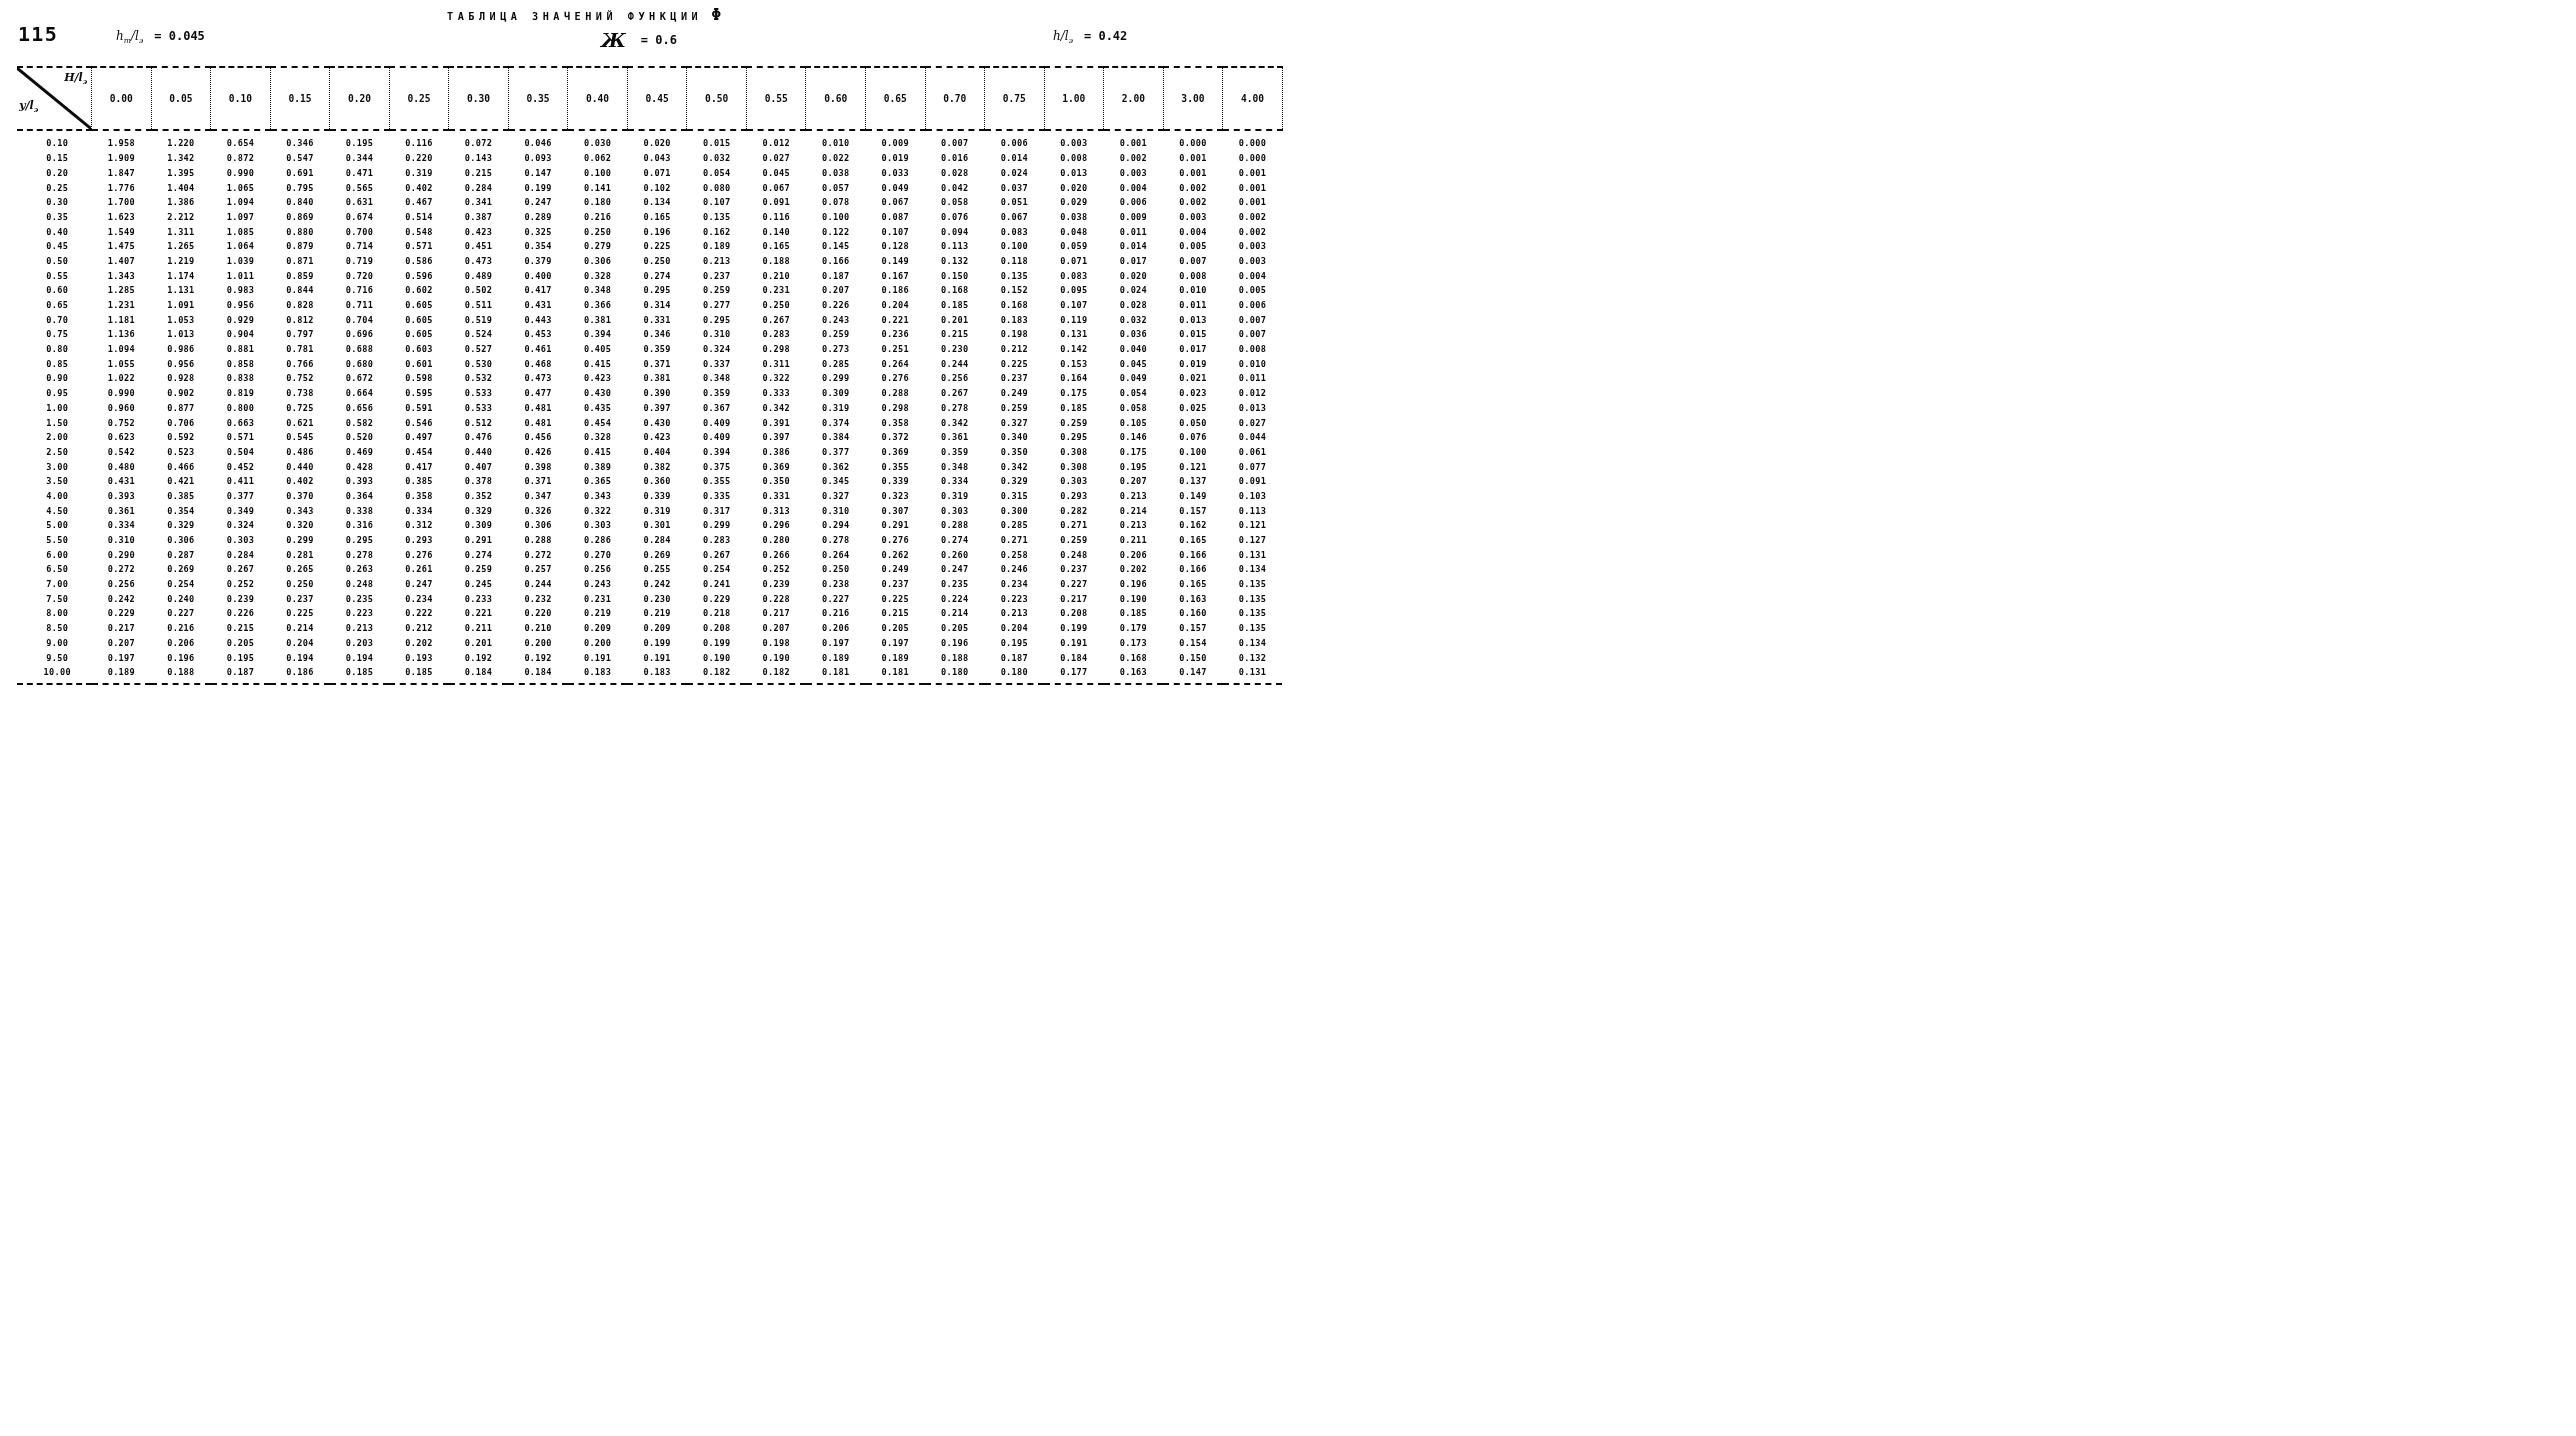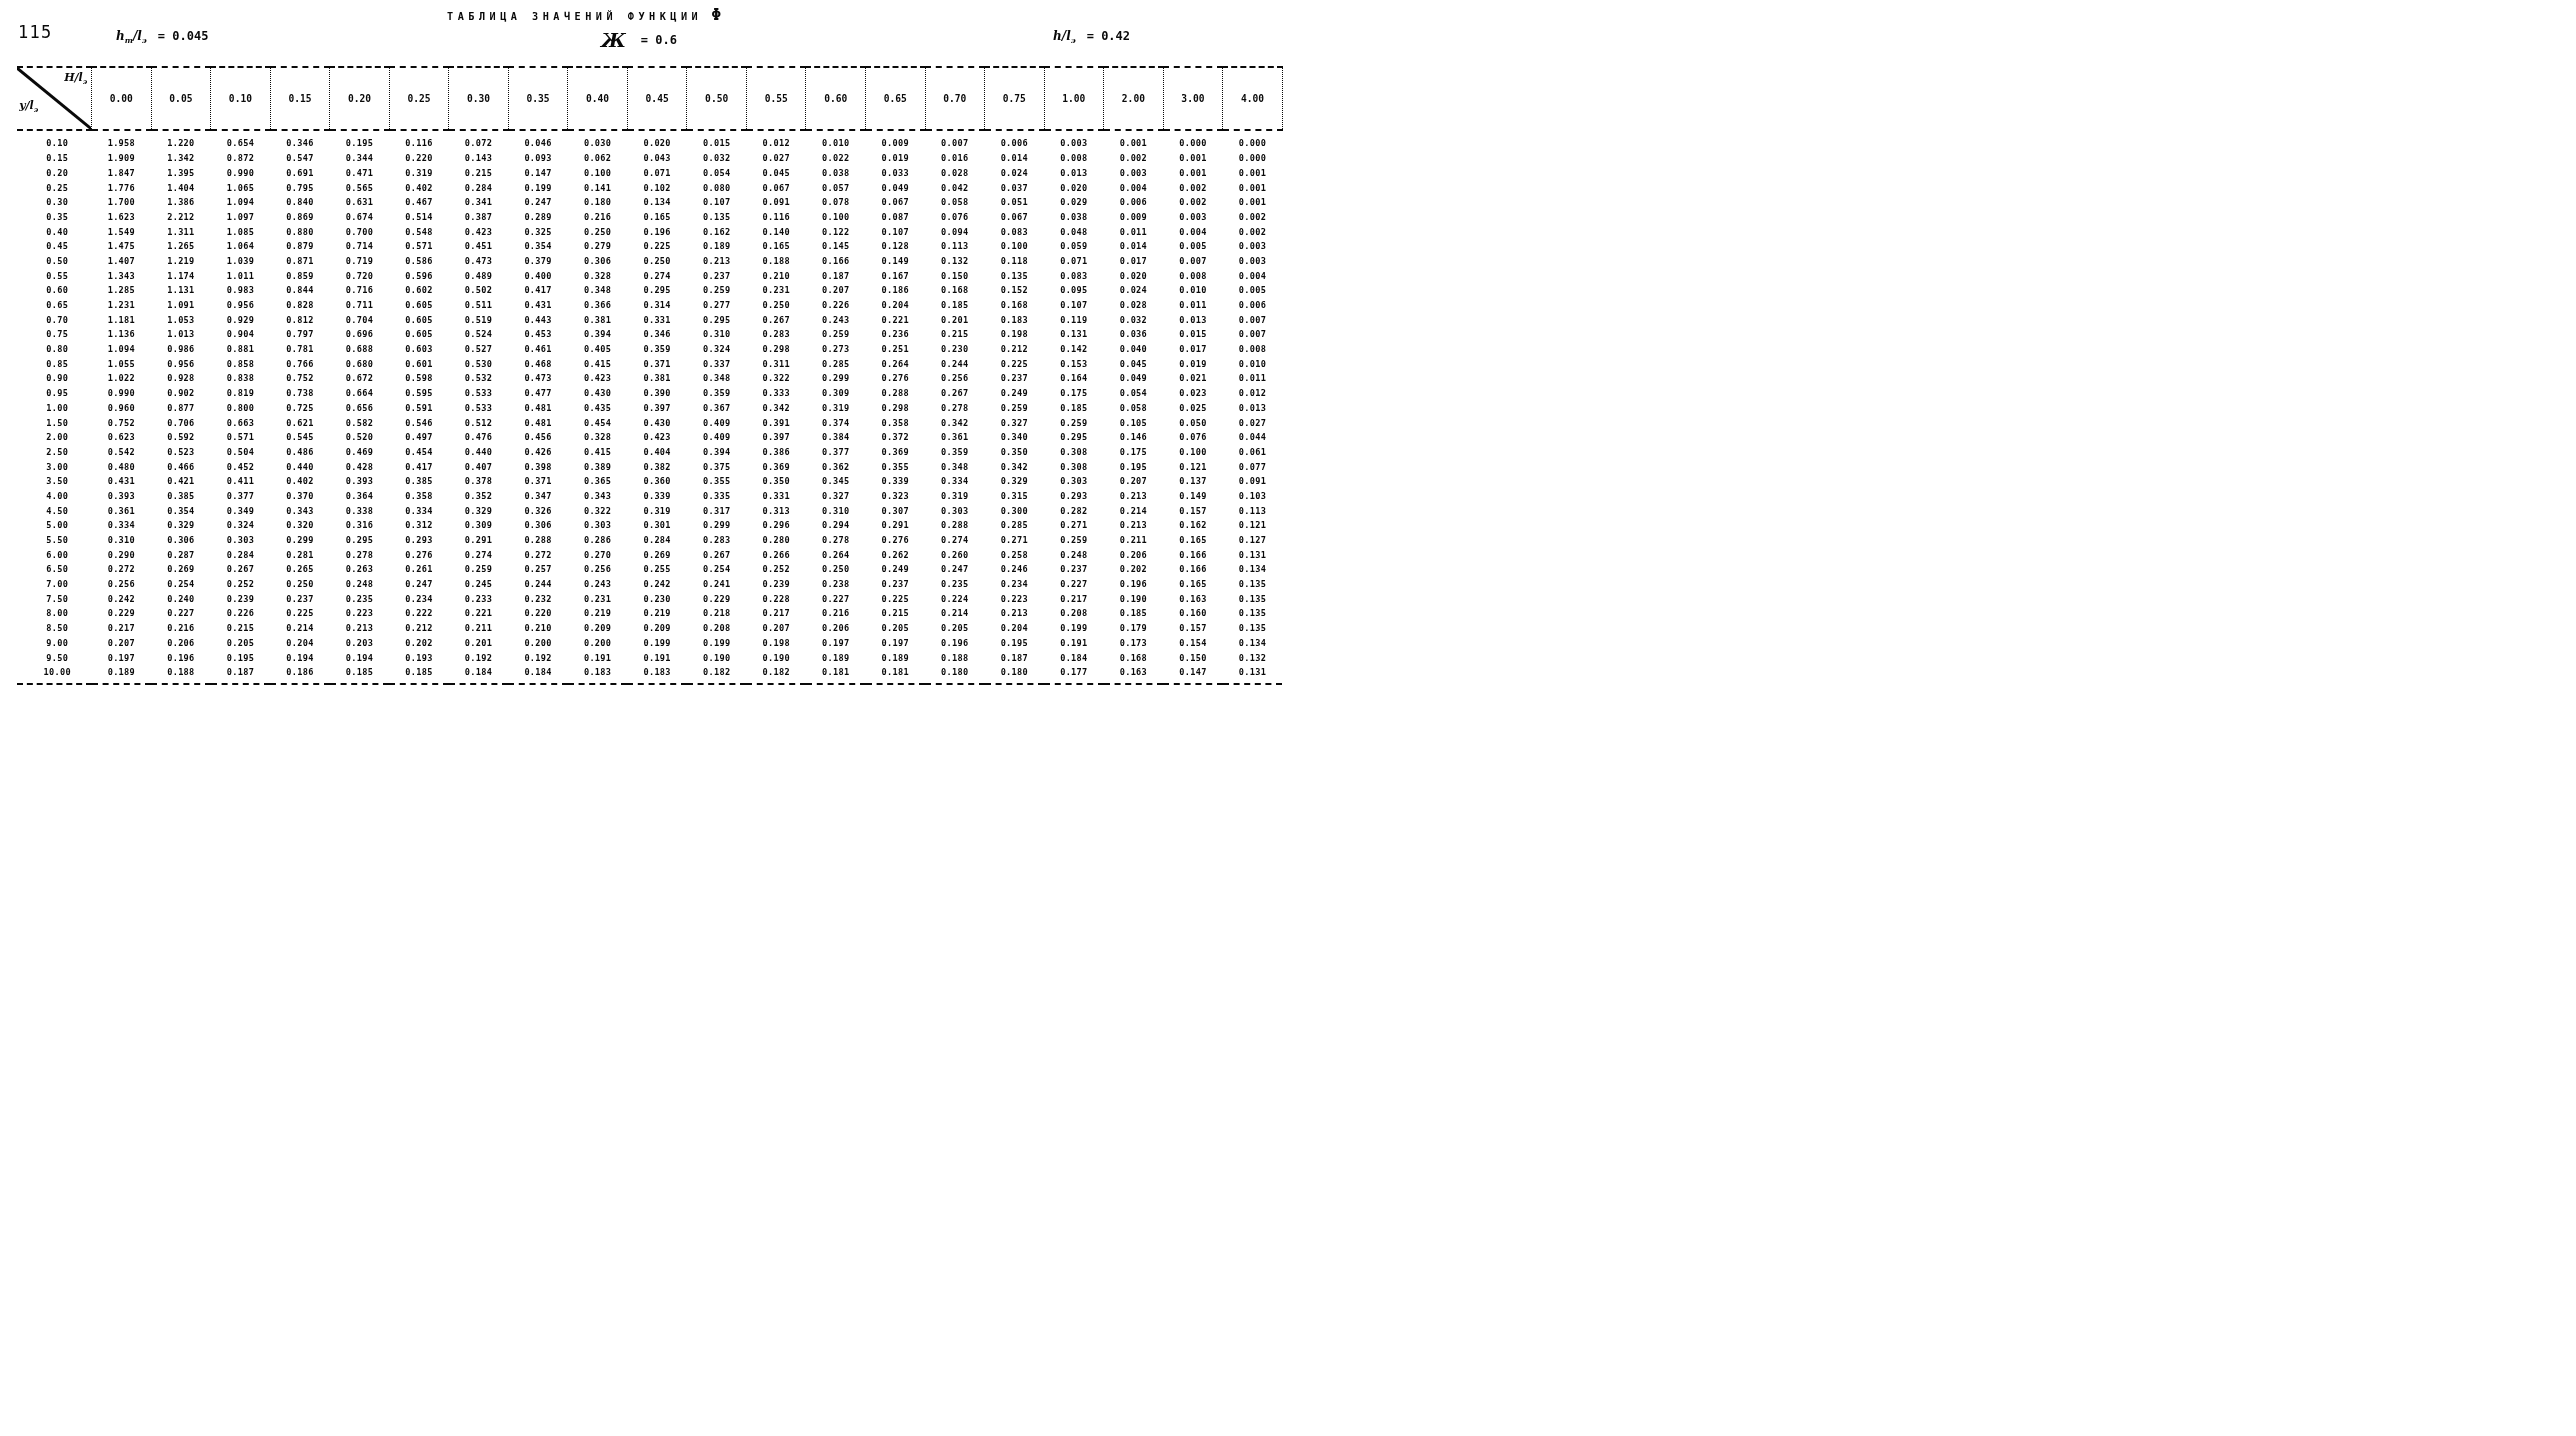--- a/index.html
+++ b/index.html
@@ -12,30 +12,30 @@
     position: relative;
     width: 1288px;
     min-height: 718px;
     background: #fff;
     overflow: hidden;
   }
   
   .topzone { position: relative; height: 66px; }
   .page-number {
     position: absolute; left: 18px; top: 22px;
-    font-size: 17px; font-weight: normal; letter-spacing: 1.3px;
+    font-size: 20px; font-weight: bold; letter-spacing: 1.3px;
   }
   .doc-title {
     position: absolute; left: 447px; top: 5.1px;
     font-size: 10.2px; font-weight: bold; letter-spacing: 4.5px;
     white-space: nowrap;
   }
   .doc-title .phi { font-size: 16.6px; letter-spacing: 0; margin-left: 9px; }
   .param { position: absolute; top: 29px; font-size: 12px; font-weight: bold; white-space: nowrap; }
-  .param i { font-family: "DejaVu Serif", serif; font-weight: bold; }
+  .param i { font-family: "DejaVu Serif", serif; font-weight: normal; }
   .param sub { font-size: 7.7px; }
   .param-left   { left: 116px; }
   .param-center { left: 601px; }
   .param-center .zh {
     font-family: "DejaVu Serif", serif; font-style: italic;
     font-size: 19px; vertical-align: -2.6px; margin-right: 3.8px;
   }
   .param-right  { left: 1053px; }
   .param .val { margin-left: 3.8px; margin-top: 20px; }
 

